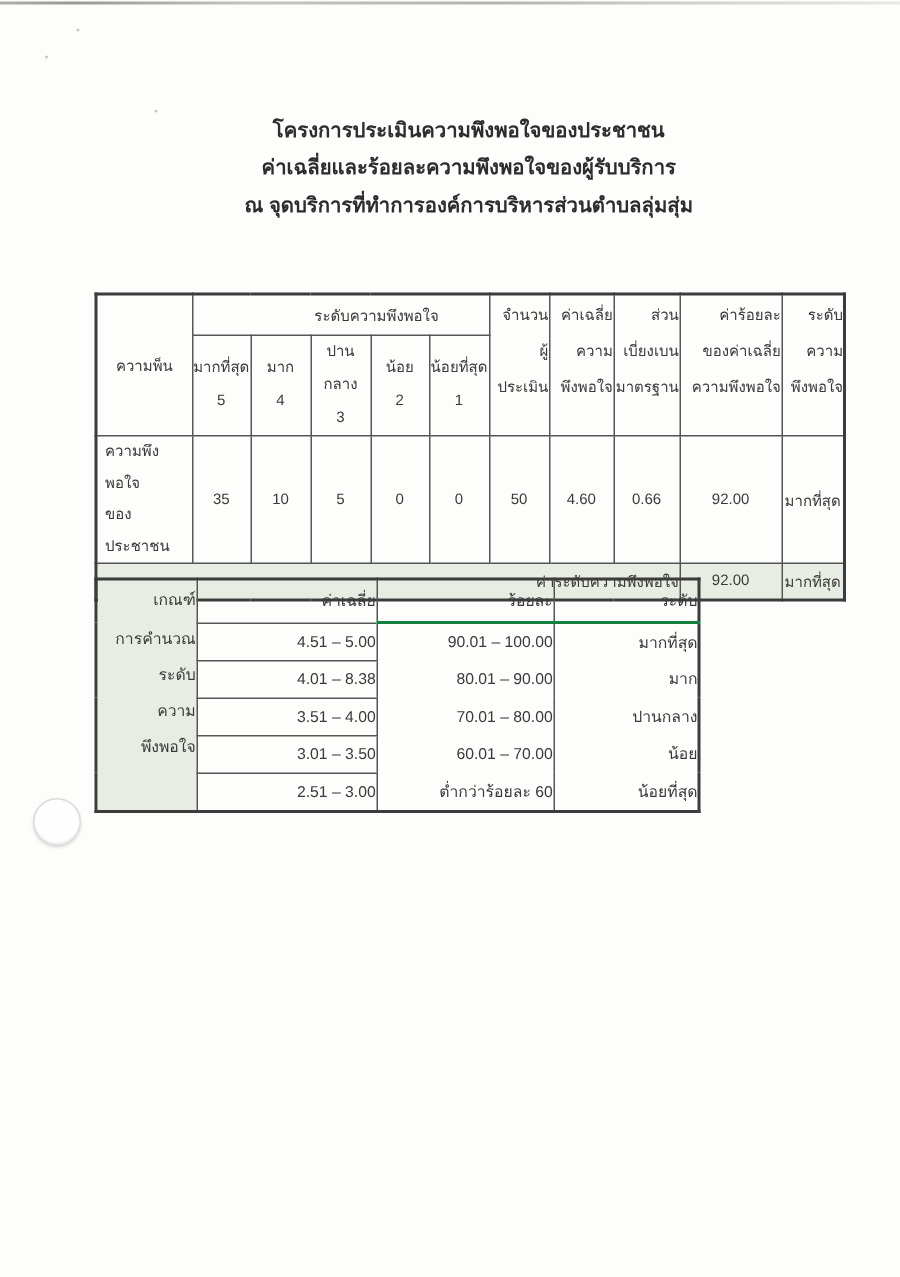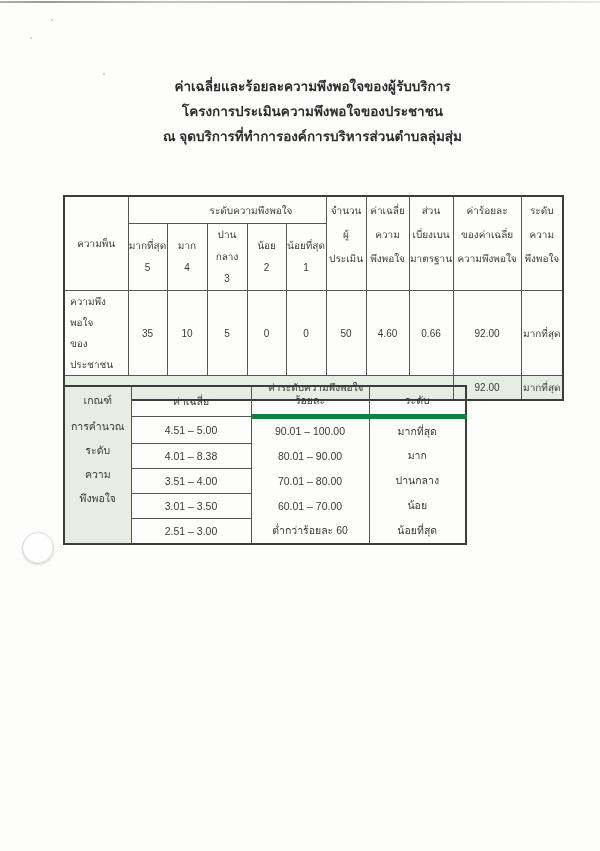--- a/index.html
+++ b/index.html
@@ -22,54 +22,54 @@
   }
   .titles{position:absolute;left:63px;top:74px;width:499px;text-align:center;}
   .title-line{height:25px;line-height:25px;font-size:13.5px;font-weight:bold;color:#2d2d2d;}
 
   table{border-collapse:collapse;table-layout:fixed;position:absolute;left:63px;}
   td{font-size:10px;text-align:center;vertical-align:middle;padding:0;overflow:hidden;}
 
   
   .t1{top:195px;width:499px;border:2px solid #3c3c3c;}
   .t1 td{border:1px solid #555;}
-  .t1 .stat{vertical-align:top;padding-top:2px;line-height:24px;}
+  .t1 .stat{vertical-align:top;padding-top:2px;line-height:24px;text-align:right;}
   .t1 .group-cell{height:26px;padding-left:48px;}
   .t1 .rating-cell{height:46px;line-height:22px;}
   .t1 .data-row td{height:50px;}
   .t1 .issue-cell{text-align:left;padding-left:5px;line-height:21px;}
   .t1 .summary-row td{height:23px;background:#e8ede3;}
-  .t1 .summary-label{text-align:center;padding-left:114px;}
+  .t1 .summary-label{text-align:right;padding-left:114px;}
 
   
   .t2{top:385px;width:402px;border:2px solid #3c3c3c;}
-  .t2 td{border:0;font-size:10.5px;}
+  .t2 td{border:0;font-size:10.5px;text-align:right;}
   .t2 .crit-col{background:#e8ede3;border-right:1px solid #555;vertical-align:top;}
   .t2 .crit-slot-h{height:27px;line-height:27px;}
   .t2 .crit-slot{height:24px;line-height:24px;}
-  .t2 .hdr{height:27px;border-bottom:5px solid #15803d;}
+  .t2 .hdr{height:27px;border-bottom:2px solid #15803d;}
   .t2 .mean{border-bottom:1px solid #555;border-left:1px solid #555;}
   .t2 tr:last-child .mean{border-bottom:0;}
   .t2 .pct,.t2 .lvl{border-left:1px solid #555;}
   .t2 .drow td{height:24px;}
 </style>
 </head>
 <body>
 
 <div class="page">
 
   <div class="scan-top-line"></div>
   <div class="speck" style="left:51px;top:19px;"></div>
   <div class="speck" style="left:30px;top:37px;"></div>
   <div class="speck" style="left:103px;top:73px;"></div>
   <div class="hole-punch"></div>
 
   <div class="titles">
+    <div class="title-line">โครงการประเมินความพึงพอใจของประชาชน</div>
     <div class="title-line">ค่าเฉลี่ยและร้อยละความพึงพอใจของผู้รับบริการ</div>
-    <div class="title-line">โครงการประเมินความพึงพอใจของประชาชน</div>
     <div class="title-line">ณ จุดบริการที่ทำการองค์การบริหารส่วนตำบลลุ่มสุ่ม</div>
   </div>
 
   <table class="t1">
     <colgroup>
       <col style="width:64px">
         <col style="width:39px">
         <col style="width:40px">
         <col style="width:40px">
       <col style="width:39px">

